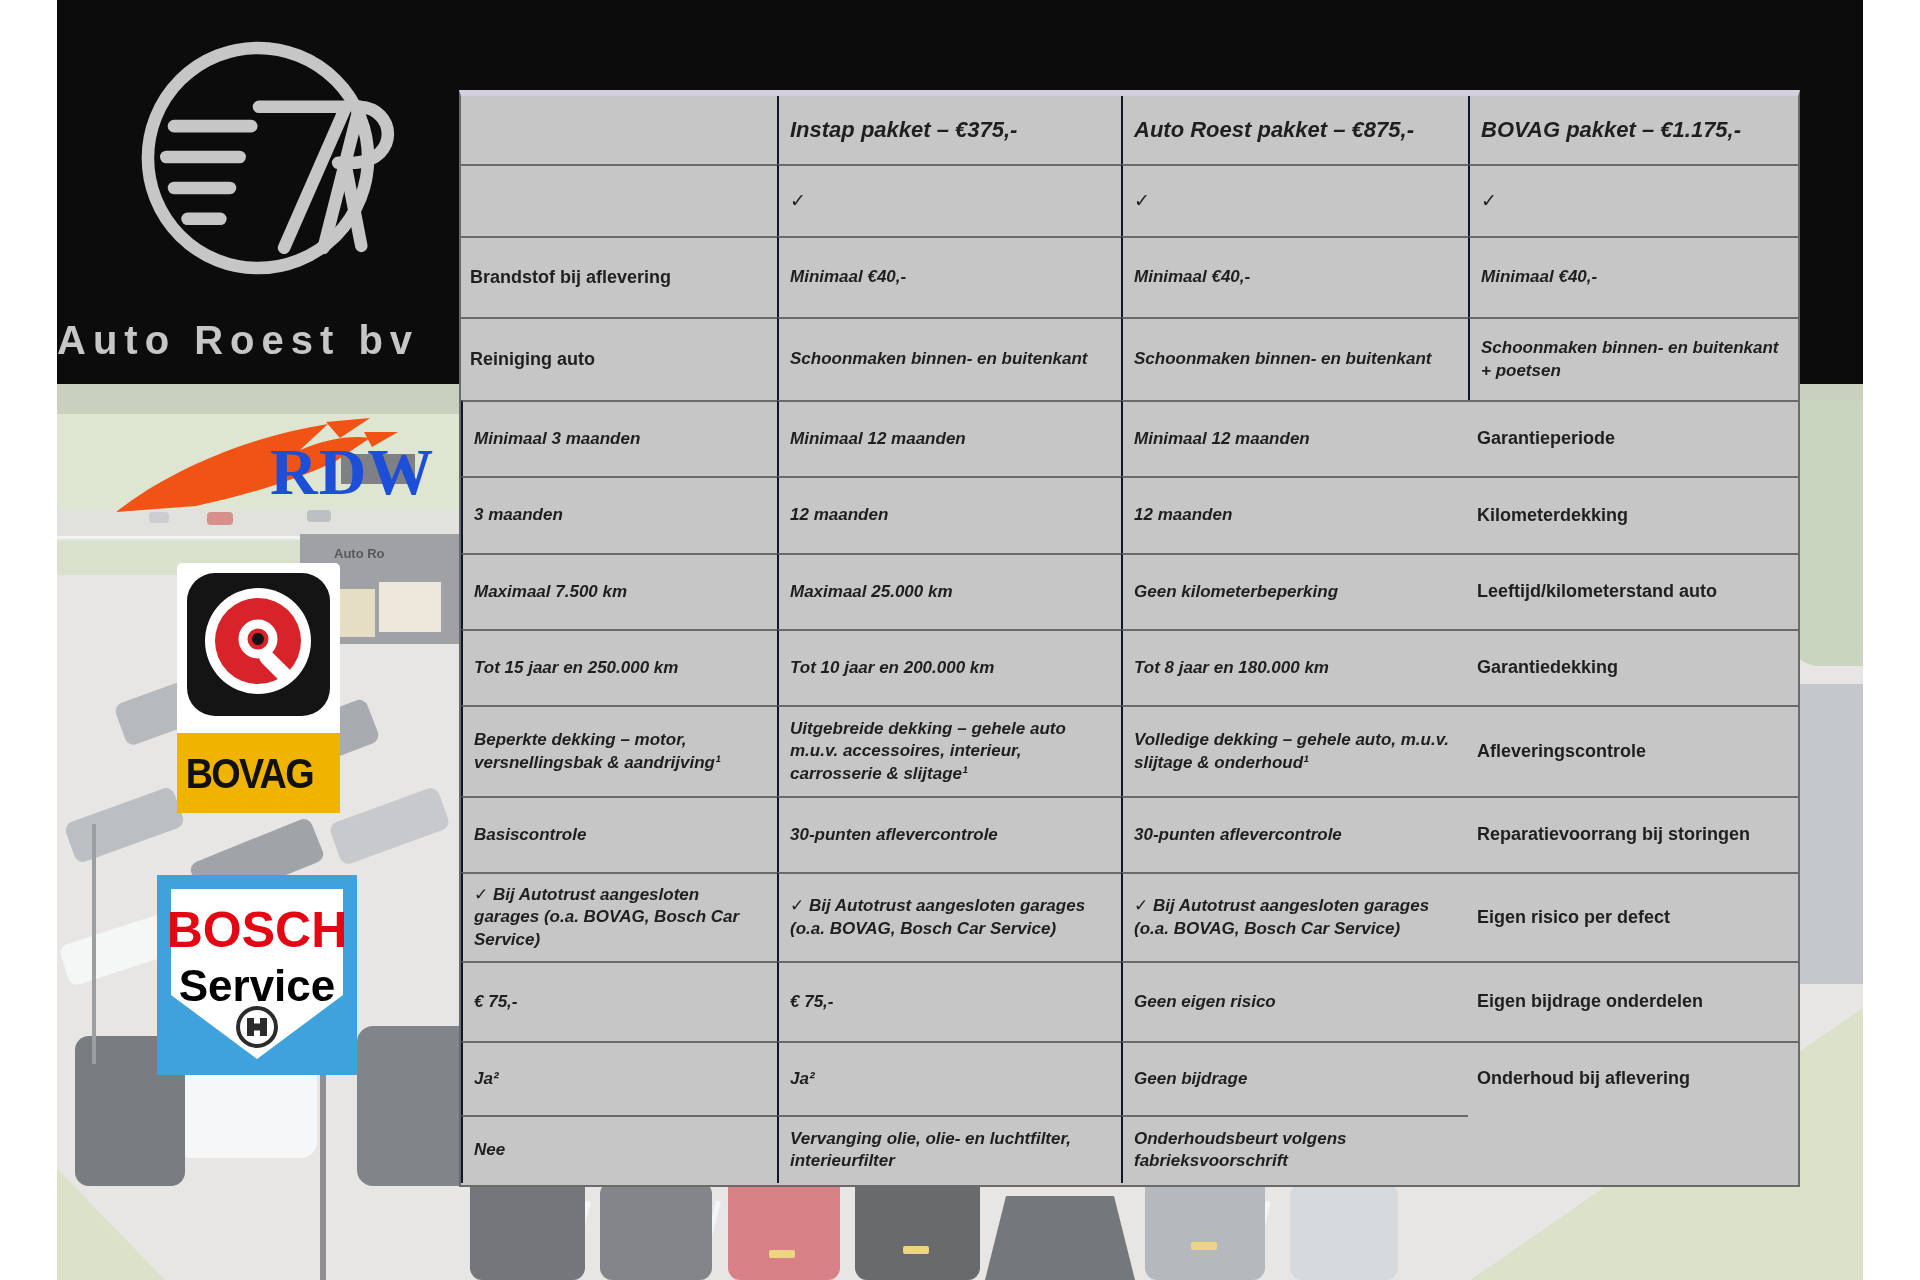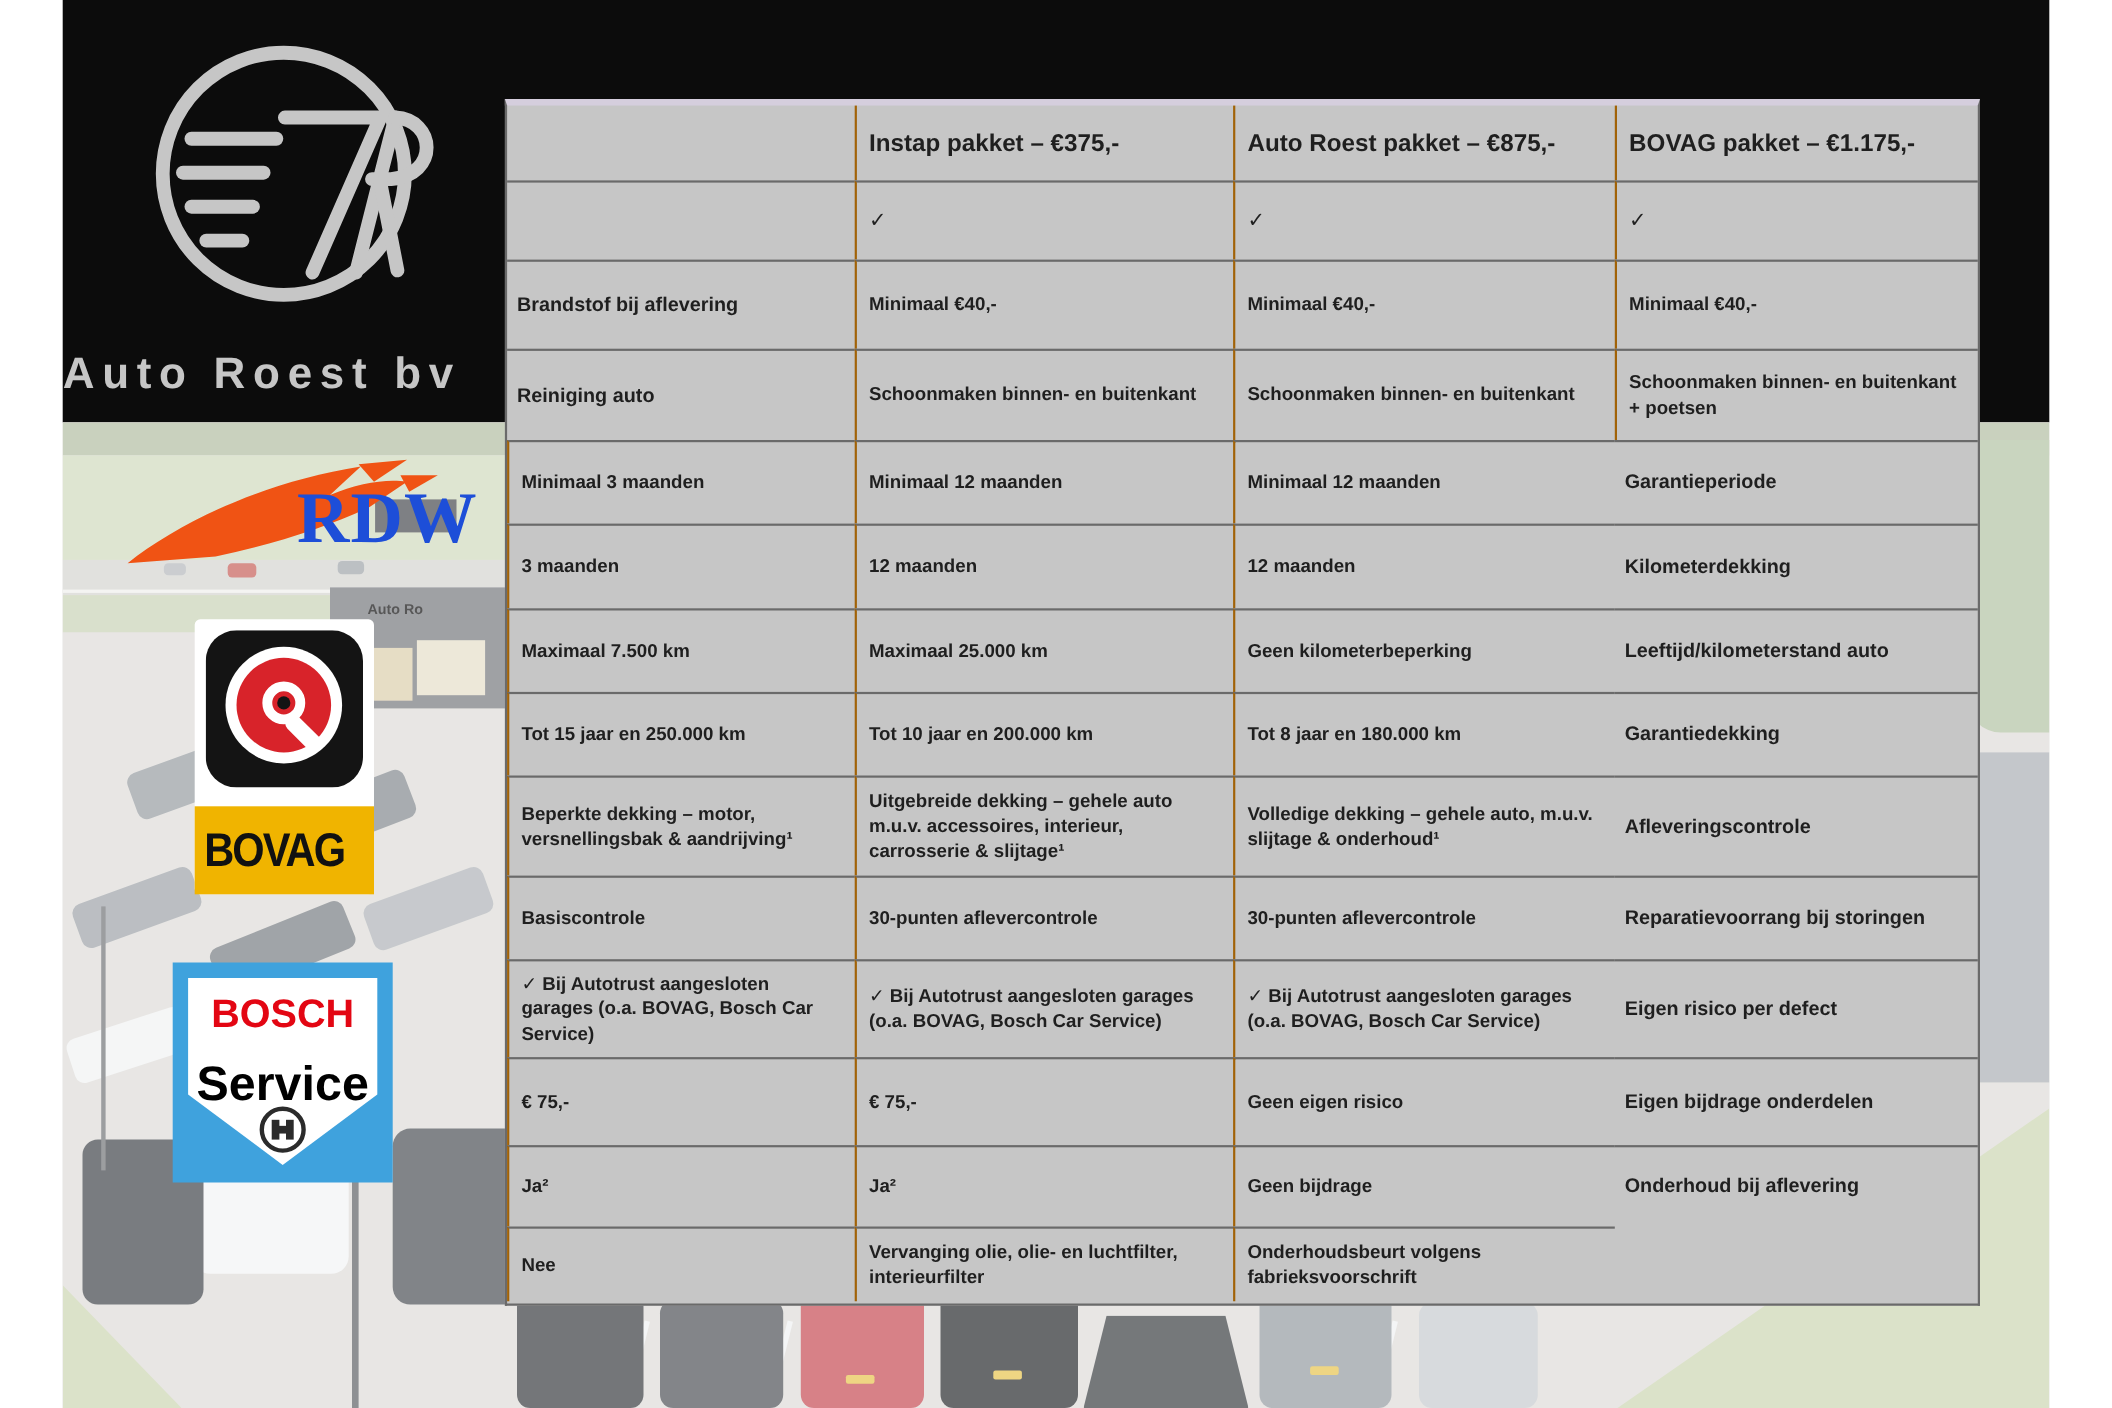--- a/index.html
+++ b/index.html
@@ -45,34 +45,34 @@
   .rdw-text{position:absolute;left:158px;top:18px;font-family:"Liberation Serif","DejaVu Serif",serif;
             font-weight:700;font-size:66px;color:#1d4ed8;letter-spacing:1px;}
   .bovag{position:absolute;left:177px;top:563px;width:163px;height:250px;background:#ffffff;
          border-radius:5px;z-index:4;padding:0;box-sizing:border-box;}
   .bovag-yellow{position:absolute;left:0;bottom:0;width:163px;height:80px;background:#f0b400;
                 display:flex;align-items:center;justify-content:flex-start;}
   .bovag-word{color:#111111;font-weight:700;font-size:43px;letter-spacing:-2px;transform:scaleX(0.88);}
   .bosch{position:absolute;left:157px;top:875px;width:200px;height:200px;background:#3fa2dd;z-index:4;}
   .bosch svg{position:absolute;left:0;top:0;}
   .bosch-bosch{position:absolute;left:0;top:26px;width:200px;text-align:center;
-               color:#e30613;font-weight:700;font-size:36px;letter-spacing:0;}
+               color:#e30613;font-weight:700;font-size:50px;letter-spacing:0;}
   .bosch-service{position:absolute;left:0;top:86px;width:200px;text-align:center;
                  color:#000000;font-weight:700;font-size:44px;}
 
   
   .ptable{position:absolute;left:459px;top:90px;width:1341px;height:1097px;z-index:5;
           background:#c6c6c6;box-sizing:border-box;
           border:2px solid #6a6a6a;border-top:6px solid #d5cedd;
           display:grid;
           grid-template-columns:316px 344px 347px 330px;
           grid-template-rows:68px 72px 81px 83px 76px 77px 76px 76px 91px 76px 89px 80px 74px 68px;}
   .c{box-sizing:border-box;display:flex;align-items:center;padding:6px 8px 6px 11px;
      color:#1f1f1f;font-weight:700;font-size:17px;line-height:1.32;border-top:2px solid #6a6a6a;}
-  .c.col2,.c.col3,.c.col4{border-left:2px solid #a16207;}
+  .c.col2,.c.col3,.c.col4{border-left:2px solid #0f172a;font-style:italic;}
   .c.r0{border-top:none;}
   .c.hdr{font-size:22px;}
   .c.lbl{font-size:18px;padding-left:9px;}
   .c.chk{font-size:19px;}
 </style>
 </head>
 <body>
 
 <div class="stage">
 

